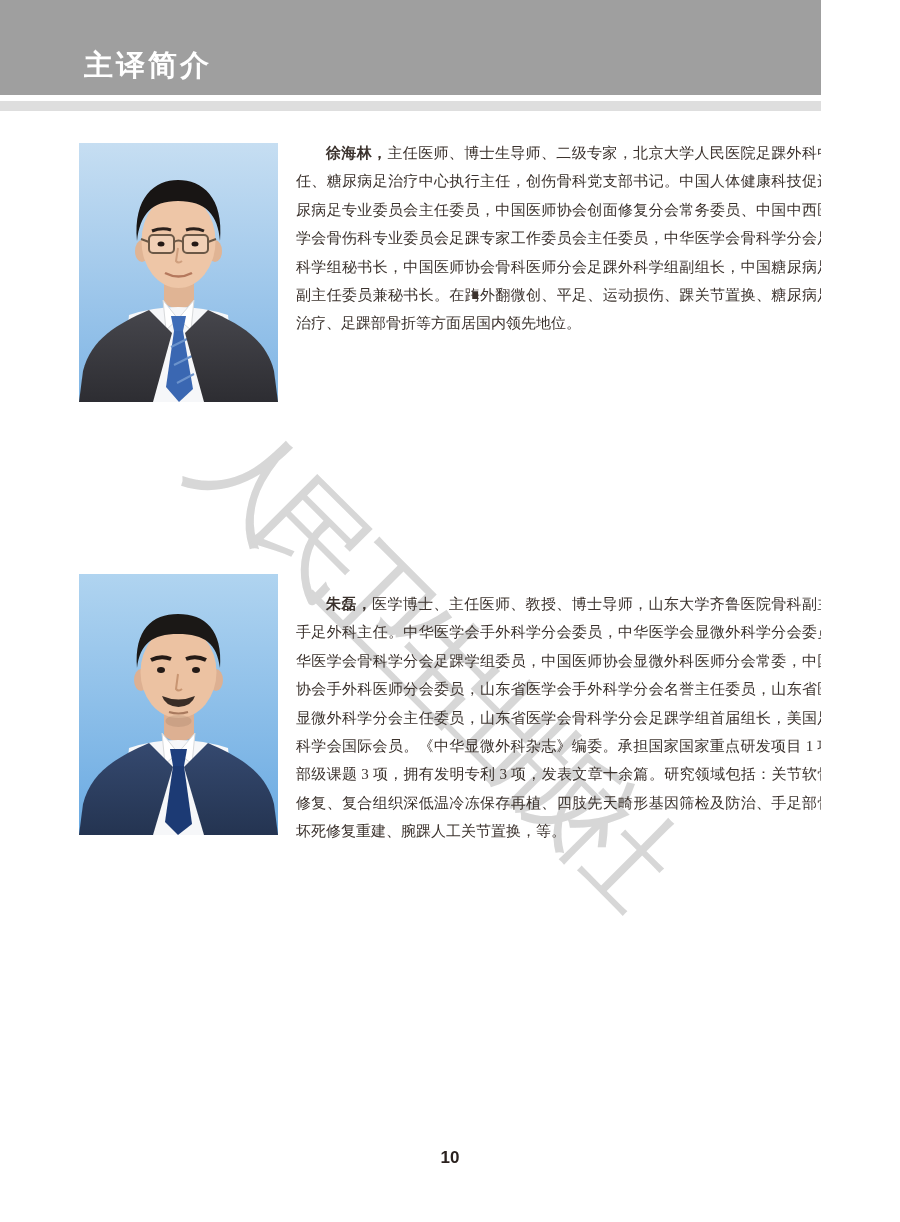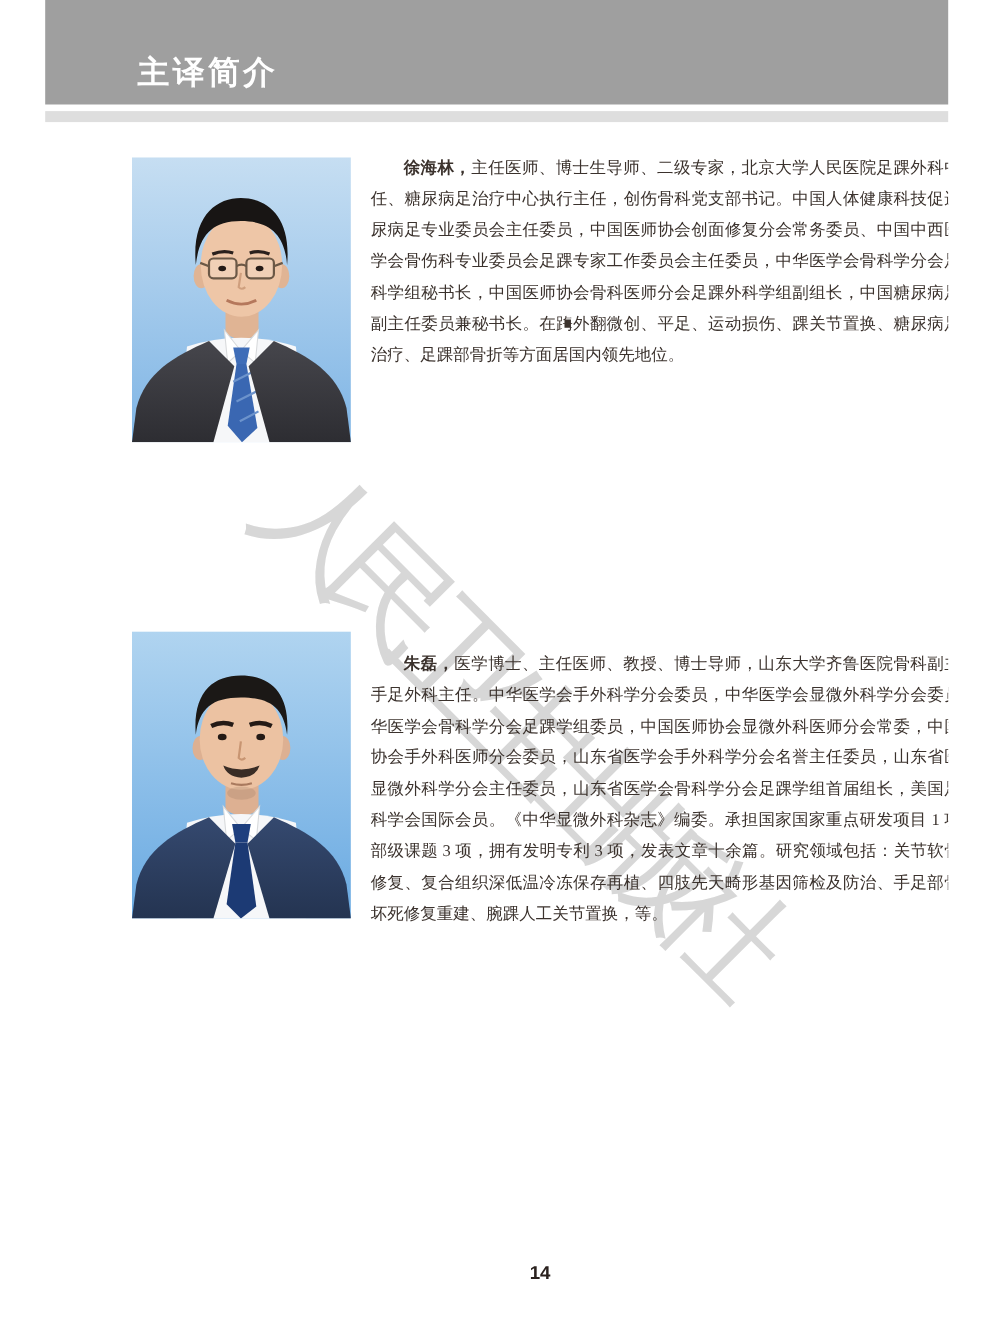--- a/index.html
+++ b/index.html
@@ -1,18 +1,18 @@
 <!DOCTYPE html>
 <html><head>
 <meta charset="utf-8">
 <style>
   html,body { margin:0; padding:0; background:#ffffff; }
   .page {
     position:relative; width:821px; height:1222px; background:#ffffff;
-    font-family:"Liberation Serif","DejaVu Serif",serif; overflow:hidden;margin-left:41px;
+    font-family:"Liberation Serif","DejaVu Serif",serif; overflow:hidden;
   }
   
   .header-band {
     position:absolute; left:0; top:0; width:900px; height:95px;
     background:#9f9f9f; display:flex; align-items:flex-end;
   }
   .header-band h1 {
     margin:0 0 9px 84px;
     font-family:"Liberation Sans","DejaVu Sans",sans-serif;
     font-weight:bold; font-size:29px; color:#ffffff; letter-spacing:3px;
@@ -138,16 +138,16 @@
         <path d="M99,100 L97,115 Q99.5,118 103,115" stroke="#c89572" stroke-width="2" fill="none"></path>
         <path d="M83,122 Q99.5,129 116,122 Q113,132 99.5,133 Q86,132 83,122 Z" fill="#3a2d26"></path>
         <path d="M90,138 Q99.5,141 109,138" stroke="#a97a5e" stroke-width="2" fill="none"></path>
         <ellipse cx="99.5" cy="147" rx="13" ry="6" fill="rgba(70,55,45,0.12)"></ellipse>
       </svg>
     </figure>
     <p class="bio bio-2"><strong>朱磊，</strong><span>医学博士、主任医师、教授、博士导师，山东大学齐鲁医院骨科副主任、手足外科主任。中华医学会手外科学分会委员，中华医学会显微外科学分会委员，中华医学会骨科学分会足踝学组委员，中国医师协会显微外科医师分会常委，中国医师协会手外科医师分会委员，山东省医学会手外科学分会名誉主任委员，山东省医学会显微外科学分会主任委员，山东省医学会骨科学分会足踝学组首届组长，美国足踝外科学会国际会员。《中华显微外科杂志》编委。承担国家国家重点研发项目 1 项，省部级课题 3 项，拥有发明专利 3 项，发表文章十余篇。研究领域包括：关节软骨损伤修复、复合组织深低温冷冻保存再植、四肢先天畸形基因筛检及防治、手足部骨缺血坏死修复重建、腕踝人工关节置换，等。</span></p>
   </section>
 
   <footer>
-    <div class="page-number">14</div>
+    <div class="page-number">10</div>
   </footer>
 
 </div>
 
 </body></html>

